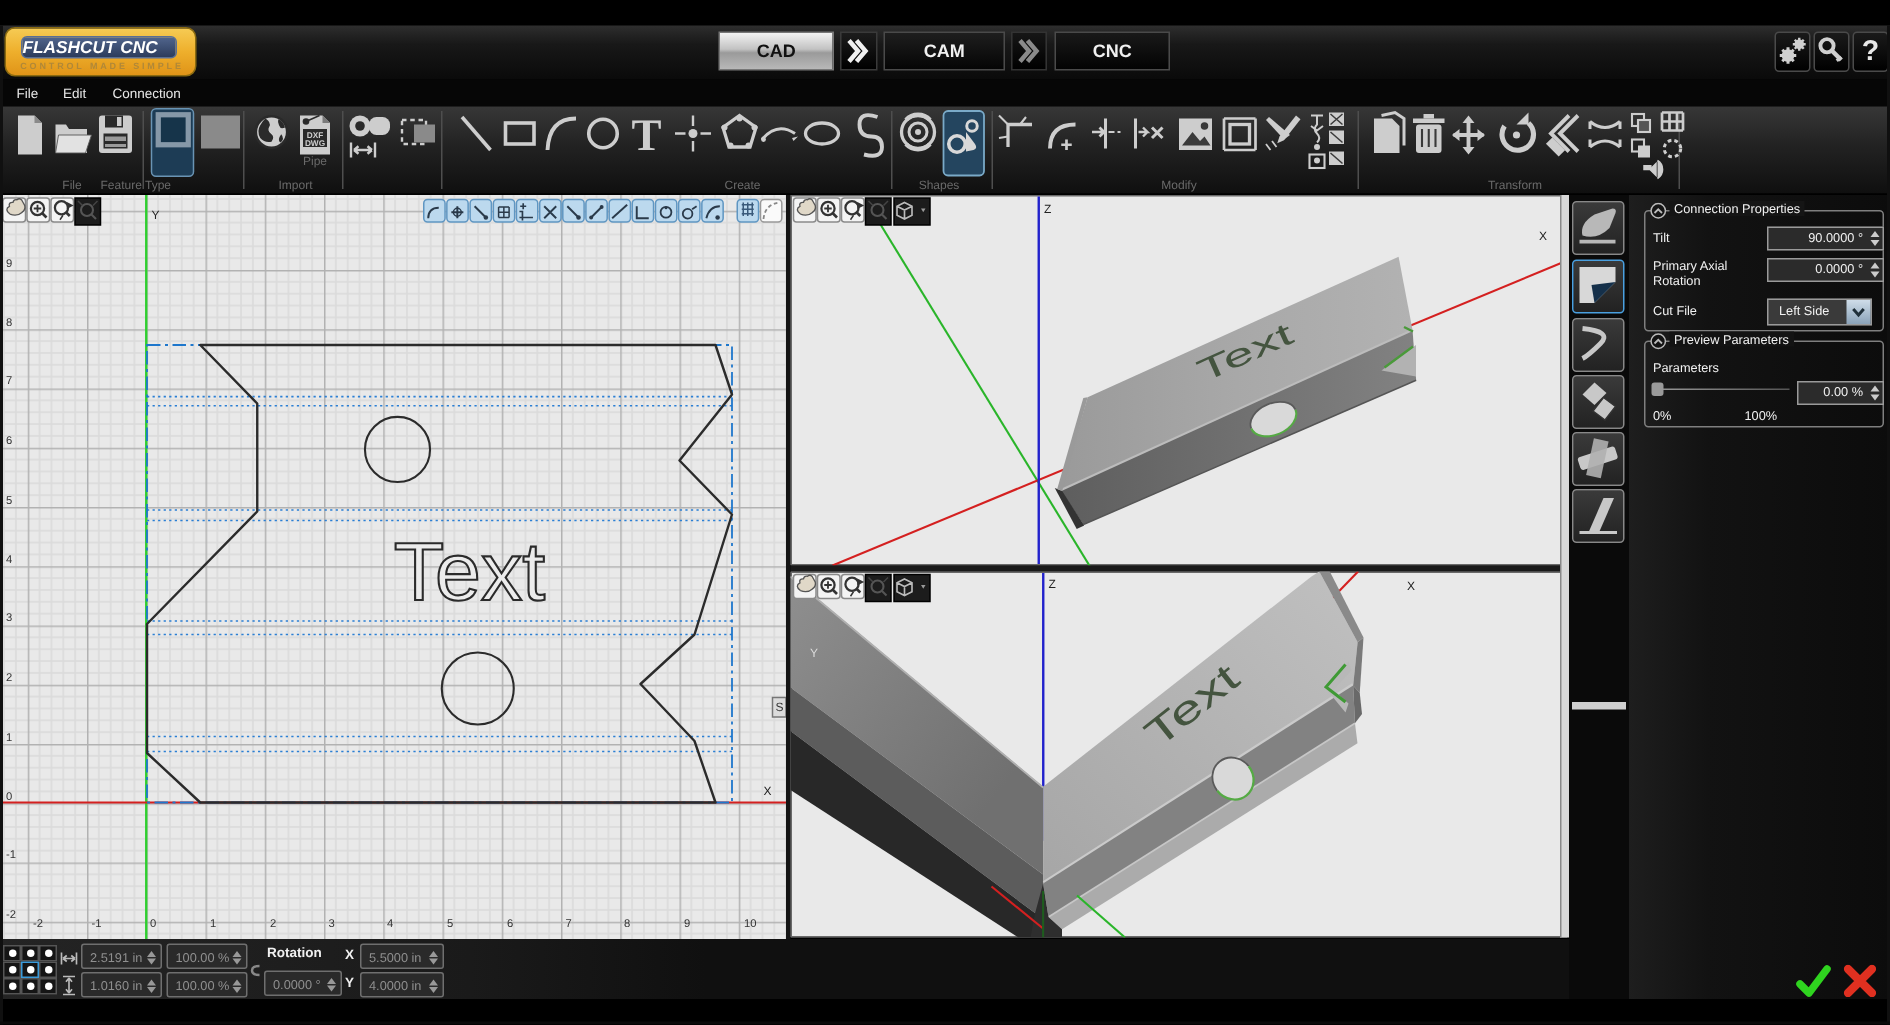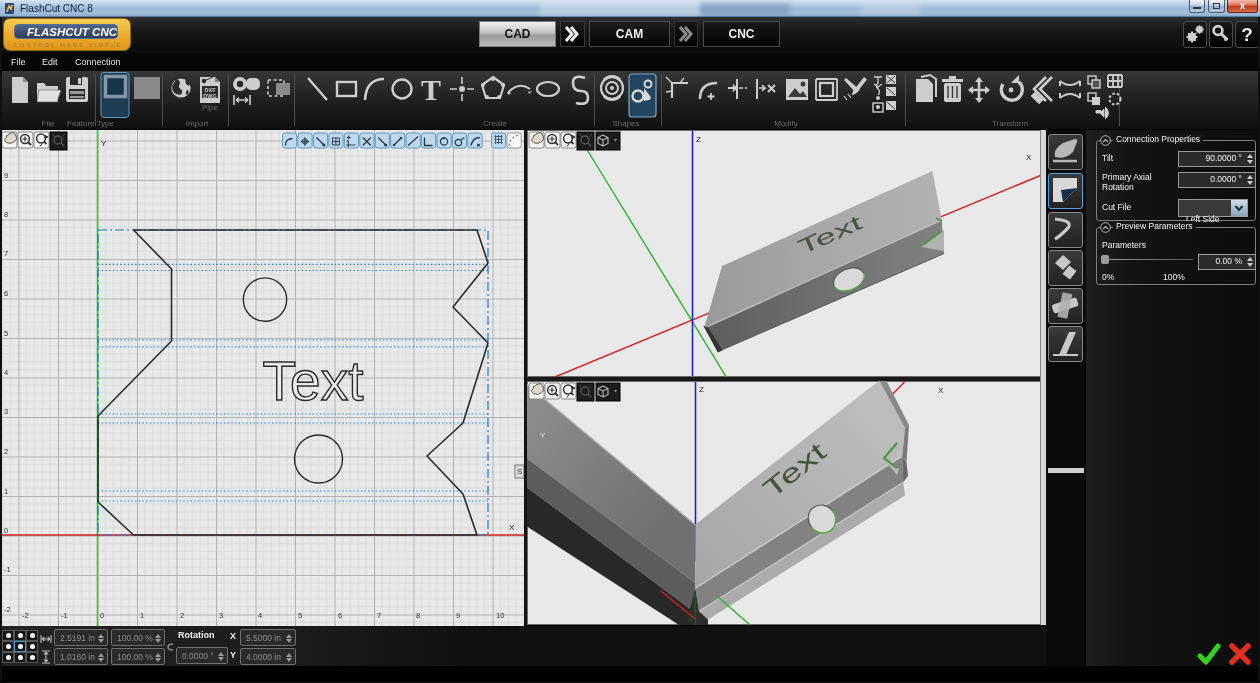--- a/index.html
+++ b/index.html
@@ -3,50 +3,29 @@
 <style>
 *{margin:0;padding:0;box-sizing:border-box}
 html,body{width:1260px;height:683px;overflow:hidden;background:#000;
   font-family:"Liberation Sans",sans-serif}
 #app{position:relative;width:1260px;height:683px}
 .abs{position:absolute}
 svg{display:block}
 </style></head><body>
 <div id="app">
 
-<div class="abs" style="left:0;top:0;width:1260px;height:17px;
- background:linear-gradient(#d7e4f2 0%,#b6cde6 30%,#9bb9d8 55%,#a3bed9 80%,#8fafd0 100%);
- border-bottom:1px solid #5a7a9a">
- <div class="abs" style="left:540px;top:2px;width:160px;height:14px;background:rgba(255,255,255,.28);filter:blur(2px)"></div>
- <div class="abs" style="left:700px;top:3px;width:90px;height:12px;background:rgba(90,120,160,.35);filter:blur(2px)"></div>
- <div class="abs" style="left:860px;top:2px;width:60px;height:13px;background:rgba(255,255,255,.2);filter:blur(2px)"></div>
- <svg class="abs" style="left:4px;top:2px" width="11" height="13">
-   <rect x="1" y="1" width="9" height="11" rx="1" fill="#2a4a7a"></rect>
-   <path d="M3 10 L5 4 L7 7 L8 3" stroke="#f0c030" stroke-width="1.6" fill="none"></path>
- </svg>
- <div class="abs" style="left:20px;top:3px;font-size:10px;color:#10233a">FlashCut CNC 8</div>
-
- <div class="abs" style="left:1189px;top:0;width:16px;height:13px;background:linear-gradient(#f4f8fc,#c2d2e4 45%,#99afc6 50%,#b9c9da);border:1px solid #4a6078;border-top:none;border-radius:0 0 3px 3px">
-   <div class="abs" style="left:3px;top:7px;width:8px;height:2px;background:#2a3a4a"></div>
-      </div>
- <div class="abs" style="left:1208px;top:0;width:17px;height:13px;background:linear-gradient(#f4f8fc,#c2d2e4 45%,#99afc6 50%,#b9c9da);border:1px solid #4a6078;border-top:none;border-radius:0 0 3px 3px">
-   <div class="abs" style="left:4px;top:3px;width:7px;height:6px;border:1px solid #2a3a4a"></div>
-      </div>
- <div class="abs" style="left:1227px;top:0;width:31px;height:13px;background:linear-gradient(#f4c0b0,#e07a5e 40%,#c03c22 55%,#d56a4a);border:1px solid #6a2012;border-top:none;border-radius:0 0 3px 3px;
-   color:#fff;font-size:10px;font-weight:bold;text-align:center;line-height:11px">x</div>
-</div>
 
 <div class="abs" style="left:0;top:17px;width:1260px;height:36px;
  background:linear-gradient(#2e2e2e 0%,#181818 35%,#0a0a0a 100%)">
 
  <div class="abs" style="left:3px;top:1px;width:128px;height:33px;border-radius:7px;
    background:linear-gradient(#f6cb54 0%,#eeaf2c 50%,#e09418 100%);border:1px solid #8a6a10">
    <div class="abs" style="left:10px;top:5px;width:104px;height:15px;border-radius:4px;
      background:linear-gradient(#50648c,#2c3c5c);border:1px solid #5a6f95;
-     color:#fff;font-size:11.5px;font-weight:bold;font-style:italic;text-align:right;line-height:14px">FLASHCUT CNC</div>
+     color:#fff;font-size:11.5px;font-weight:bold;font-style:italic;text-align:left;line-height:14px">FLASHCUT CNC</div>
    <div class="abs" style="left:0;top:23px;width:128px;text-align:center;font-size:6px;letter-spacing:1.9px;color:#b08838;font-weight:bold">CONTROL MADE SIMPLE</div>
  </div>
 
  <div class="abs" style="left:479px;top:4px;width:77px;height:26px;
    background:linear-gradient(#f2f2f2,#c2c2c2 45%,#9a9a9a 55%,#b8b8b8);border:1px solid #777;
    color:#111;font-weight:bold;font-size:12px;text-align:center;line-height:25px">CAD</div>
  <div class="abs" style="left:560px;top:4px;width:25px;height:26px;background:linear-gradient(#1c1c1c,#000);border:1px solid #3a3a3a">
    <svg width="23" height="24">
           <path d="M5 5 L11 12 L5 19 M10 5 L16 12 L10 19" stroke="#f0f0f0" stroke-width="3" fill="none"></path>
         </svg>
@@ -557,21 +536,21 @@
 <svg class="abs" style="left:14px;top:5px;display:block" width="12" height="12">
         <circle cx="5.5" cy="5.5" r="4.8" fill="#151515" stroke="#bbb"></circle>
         <path d="M3 7 l2.5 -2.5 L8 7" stroke="#bbb" fill="none" stroke-width="1.2"></path>
       </svg>
       <div class="abs" style="left:27px;top:4px;background:#151515;padding:0 3px;color:#f2f2f2;font-size:8.5px;white-space:nowrap">Connection Properties</div>
  <div class="abs" style="left:16px;top:23px;color:#f2f2f2;font-size:8.5px">Tilt</div>
  <div class="abs" style="left:92px;top:21px;width:78px;height:16px;background:#2b2b2b;border:1px solid #9a9a9a;color:#f0f0f0;font-size:8.5px;text-align:right;padding:1px 13px 0 0">90.0000 °<div class="abs" style="right:2px;top:2px;width:0;height:0;border-left:3.5px solid transparent;border-right:3.5px solid transparent;border-bottom:4.5px solid #ccc"></div><div class="abs" style="right:2px;top:8px;width:0;height:0;border-left:3.5px solid transparent;border-right:3.5px solid transparent;border-top:4.5px solid #ccc"></div></div>
  <div class="abs" style="left:16px;top:42px;width:78px;color:#f2f2f2;font-size:8.5px;line-height:10px">Primary Axial Rotation</div>
  <div class="abs" style="left:92px;top:42px;width:78px;height:16px;background:#2b2b2b;border:1px solid #9a9a9a;color:#f0f0f0;font-size:8.5px;text-align:right;padding:1px 13px 0 0">0.0000 °<div class="abs" style="right:2px;top:2px;width:0;height:0;border-left:3.5px solid transparent;border-right:3.5px solid transparent;border-bottom:4.5px solid #ccc"></div><div class="abs" style="right:2px;top:8px;width:0;height:0;border-left:3.5px solid transparent;border-right:3.5px solid transparent;border-top:4.5px solid #ccc"></div></div>
  <div class="abs" style="left:16px;top:72px;color:#f2f2f2;font-size:8.5px">Cut File</div>
- <div class="abs" style="left:92px;top:69px;width:70px;height:18px;background:#3a3a3a;border:1px solid #9a9a9a;color:#f2f2f2;font-size:8.5px;padding:14px 0 0 7px">Left Side
+ <div class="abs" style="left:92px;top:69px;width:70px;height:18px;background:#3a3a3a;border:1px solid #9a9a9a;color:#f2f2f2;font-size:8.5px;padding:2px 0 0 7px">Left Side
    <div class="abs" style="right:0;top:0;width:16px;height:16px;background:linear-gradient(#cfdde9,#8aa2b8)">
     <svg style="display:block" width="16" height="16">
             <path d="M4.5 6 L8 10 L11.5 6" stroke="#20303a" stroke-width="2" fill="none"></path>
           </svg>
         </div>
  </div>
  <div class="abs" style="left:10px;top:97px;width:160px;height:58px;border:1px solid #7f7f7f;border-radius:3px"></div>
 <svg class="abs" style="left:14px;top:92px;display:block" width="12" height="12">
         <circle cx="5.5" cy="5.5" r="4.8" fill="#131313" stroke="#bbb"></circle>
         <path d="M3 7 l2.5 -2.5 L8 7" stroke="#bbb" fill="none" stroke-width="1.2"></path>

